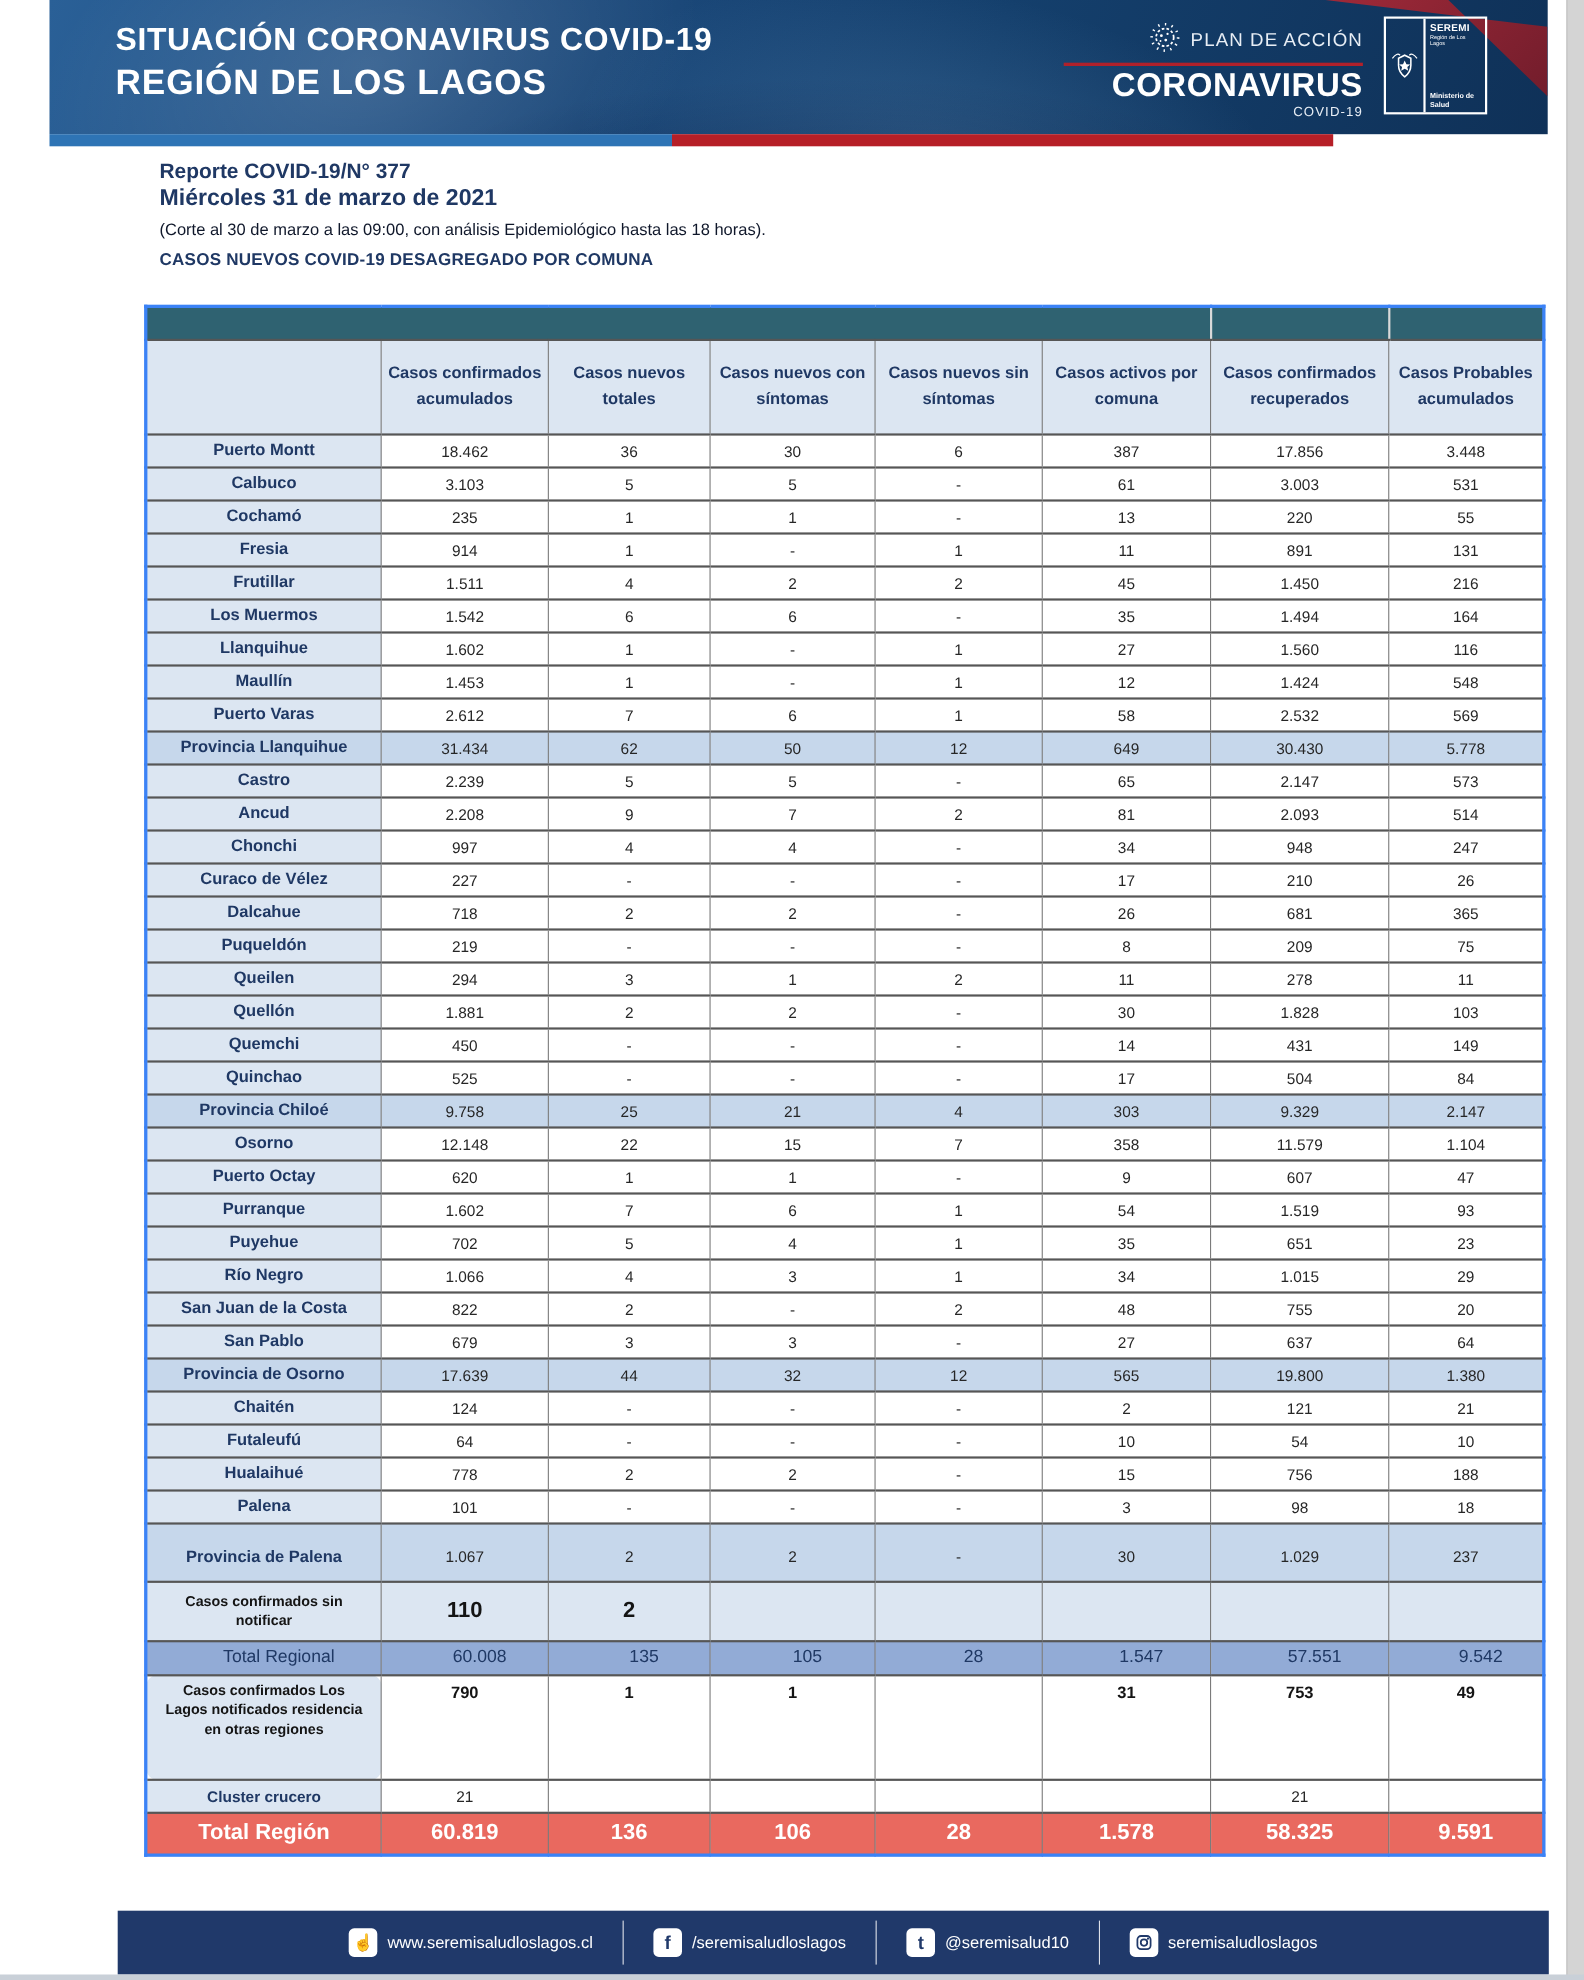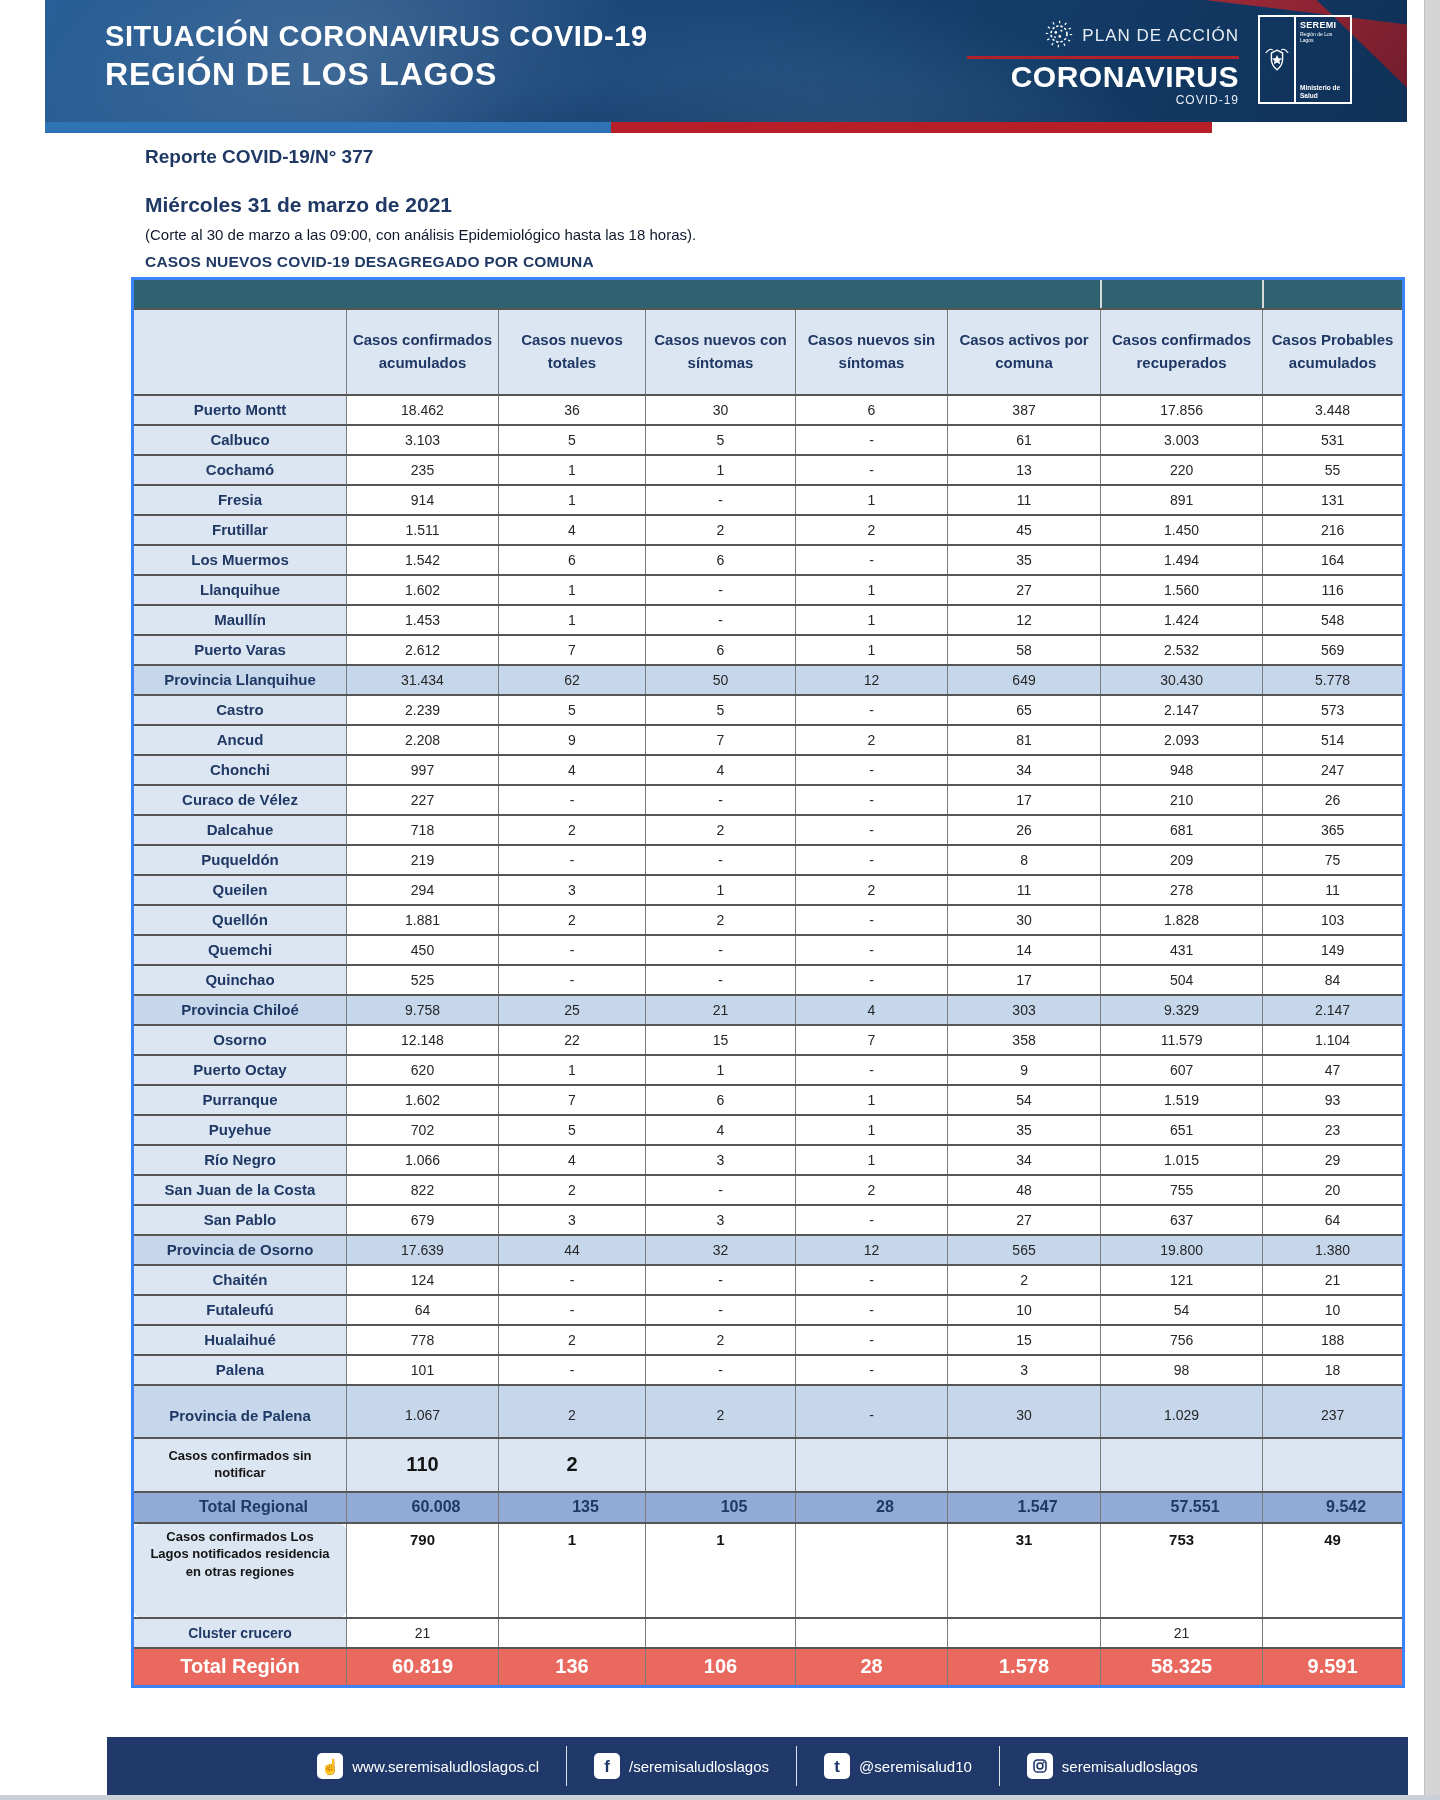--- a/index.html
+++ b/index.html
@@ -40,21 +40,21 @@
   .seremi .s1 { font-size:9px; font-weight:bold; letter-spacing:0.3px; }
   .seremi .s2 { font-size:5px; margin-top:1px; }
   .seremi .s3 { font-size:6.5px; font-weight:bold; margin-top:auto; line-height:1.2; }
 
   .stripe { position:absolute; left:45px; top:122px; width:1167px; height:11px;
             background:linear-gradient(to right,#2e74b5 0%,#2e74b5 48.5%,#b61f27 48.5%,#b61f27 100%); }
 
   
   .report { position:absolute; left:145px; top:146px; color:#1f3864; }
   .report .r1 { font-size:19px; font-weight:bold; }
-  .report .r2 { font-size:21px; font-weight:bold; margin-top:25px; }
+  .report .r2 { font-size:21px; font-weight:bold; margin-top:0; }
   .report .r3 { font-size:15px; font-weight:normal; color:#0f172a; margin-top:9px; }
   .report .r4 { font-size:15.5px; font-weight:bold; margin-top:10px; letter-spacing:0.2px; }
 
   
   table.tbl { position:absolute; left:131px; top:277px; width:1271px;
               border-collapse:collapse; table-layout:fixed;
               border:3px solid #3b82f6; }
   table.tbl col:nth-child(1){width:214px;} table.tbl col:nth-child(2){width:152px;}
   table.tbl col:nth-child(3){width:147px;} table.tbl col:nth-child(4){width:150px;}
   table.tbl col:nth-child(5){width:152px;} table.tbl col:nth-child(6){width:153px;}
@@ -70,21 +70,21 @@
   tbody td { background:#fff; height:30px; font-size:14px; color:#262626; padding:0 3px; }
   tbody td.lab { background:#dce6f2; color:#1f3864; font-weight:bold; font-size:15px; }
 
   tr.province td { background:#c6d7eb; }
   tr.province td.lab { background:#c6d7eb; }
   tr.tall td { height:53px; vertical-align:top; padding-top:21px; }
 
   tr.note-blue td { background:#dce6f2; height:54px; font-weight:bold; color:#141414; font-size:20px; }
   tr.note-blue td.lab { font-size:13px; line-height:1.3; padding:4px 14px; }
 
-  tr.total-blue td { background:#92abd6; color:#1f3864; font-weight:bold; font-size:16px; height:31px;padding-left:30px; }
+  tr.total-blue td { background:#92abd6; color:#1f3864; font-weight:normal; font-size:16px; height:31px;padding-left:30px; }
   tr.total-blue td.lab { background:#92abd6; font-size:16px; }
 
   tr.note-white td { height:95px; vertical-align:top; padding-top:7px; font-weight:bold;
                      color:#141414; font-size:15px;border-radius:10px; }
   tr.note-white td.lab { font-size:13px; line-height:1.35; padding:4px 12px 0 12px; }
 
   tr.cluster td { font-size:14px; }
 
   tr.total-red td { background:#e9695f; color:#ffffff; font-weight:bold; font-size:20px; height:39px; }
   tr.total-red td.lab { background:#e9695f; color:#ffffff; font-size:20px; }

